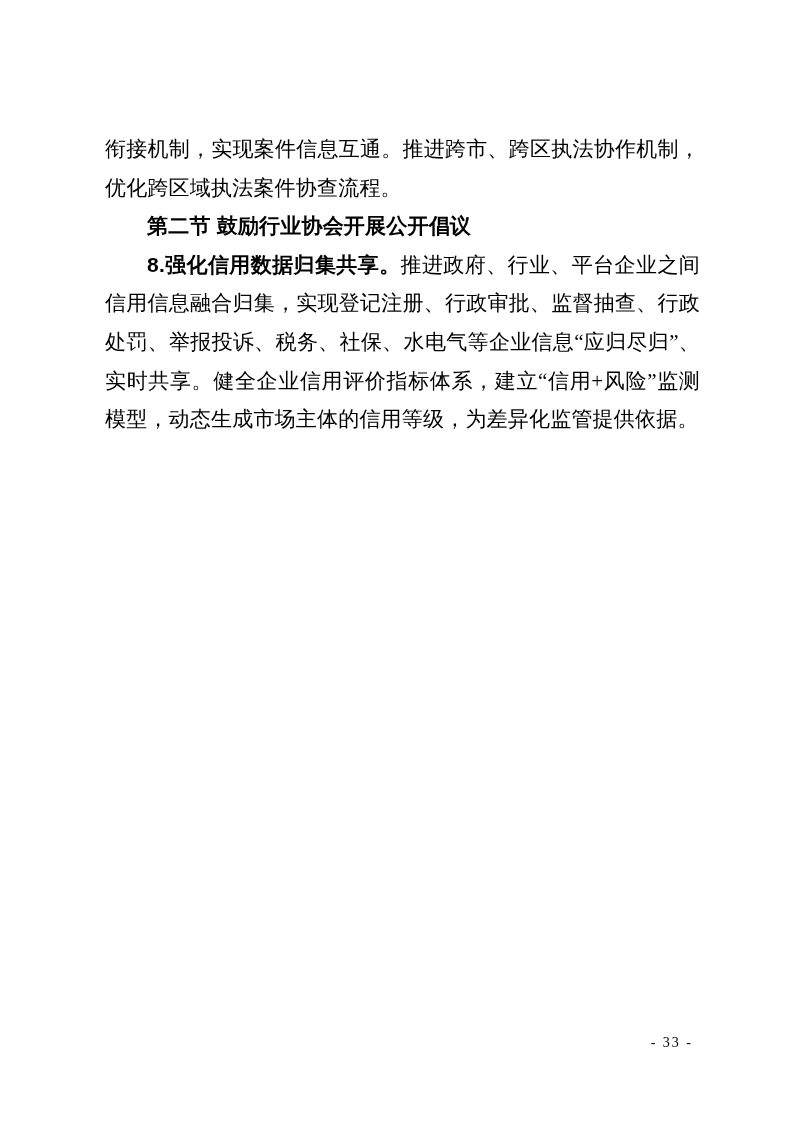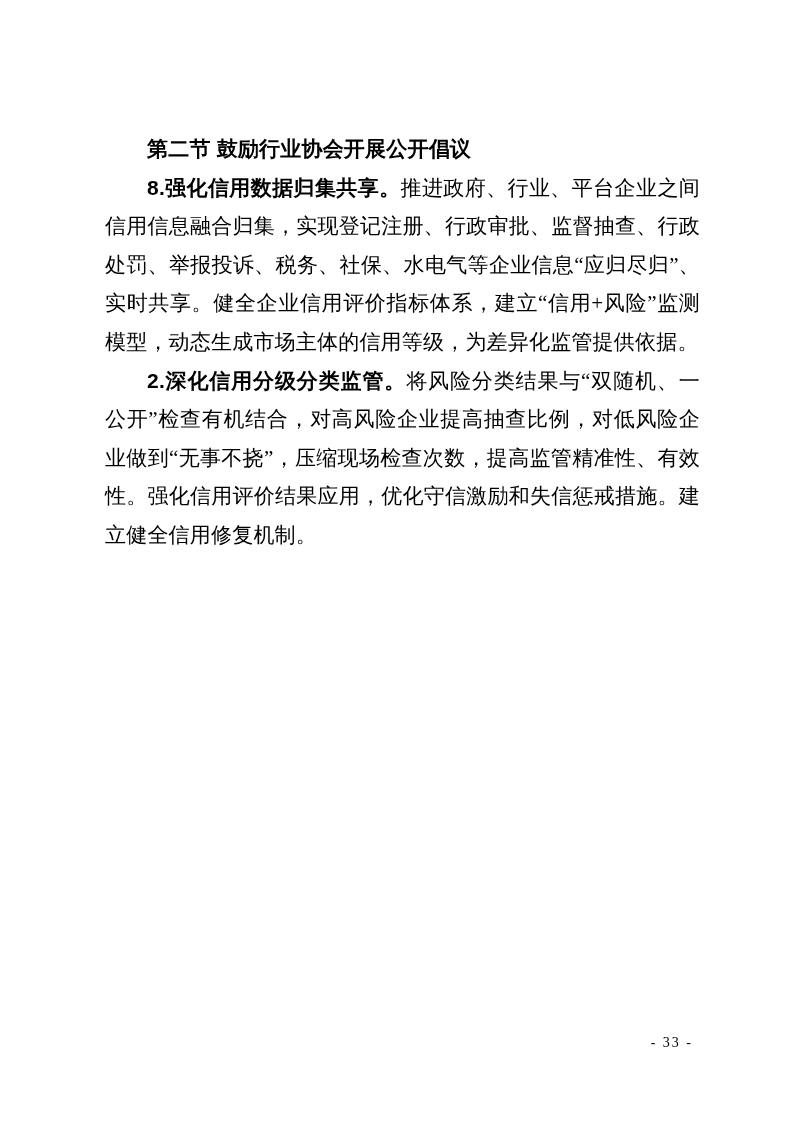--- a/index.html
+++ b/index.html
@@ -54,18 +54,18 @@
     letter-spacing: 2px;
     font-family: "Liberation Serif", "DejaVu Serif", serif;
     color: #000000;
   }
 </style>
 </head>
 <body>
 
 <div class="page">
   <div class="content">
+      <div class="block body-continuation"><span>衔接机制，实现案件信息互通。推进跨市、跨区执法协作机制，优化跨区域执法案件协查流程。</span></div>
       <div class="block section-heading"><span>第二节 鼓励行业协会开展公开倡议</span></div>
       <div class="block numbered-paragraph"><span class="lead">8.强化信用数据归集共享。</span><span>推进政府、行业、平台企业之间信用信息融合归集，实现登记注册、行政审批、监督抽查、行政处罚、举报投诉、税务、社保、水电气等企业信息“应归尽归”、实时共享。健全企业信用评价指标体系，建立“信用+风险”监测模型，动态生成市场主体的信用等级，为差异化监管提供依据。</span></div>
-      <div class="block numbered-paragraph"><span class="lead">2.深化信用分级分类监管。</span><span>将风险分类结果与“双随机、一公开”检查有机结合，对高风险企业提高抽查比例，对低风险企业做到“无事不挠”，压缩现场检查次数，提高监管精准性、有效性。强化信用评价结果应用，优化守信激励和失信惩戒措施。建立健全信用修复机制。</span></div>
     </div>
   <div class="page-number">- 33 -</div>
 </div>
 
 </body></html>

